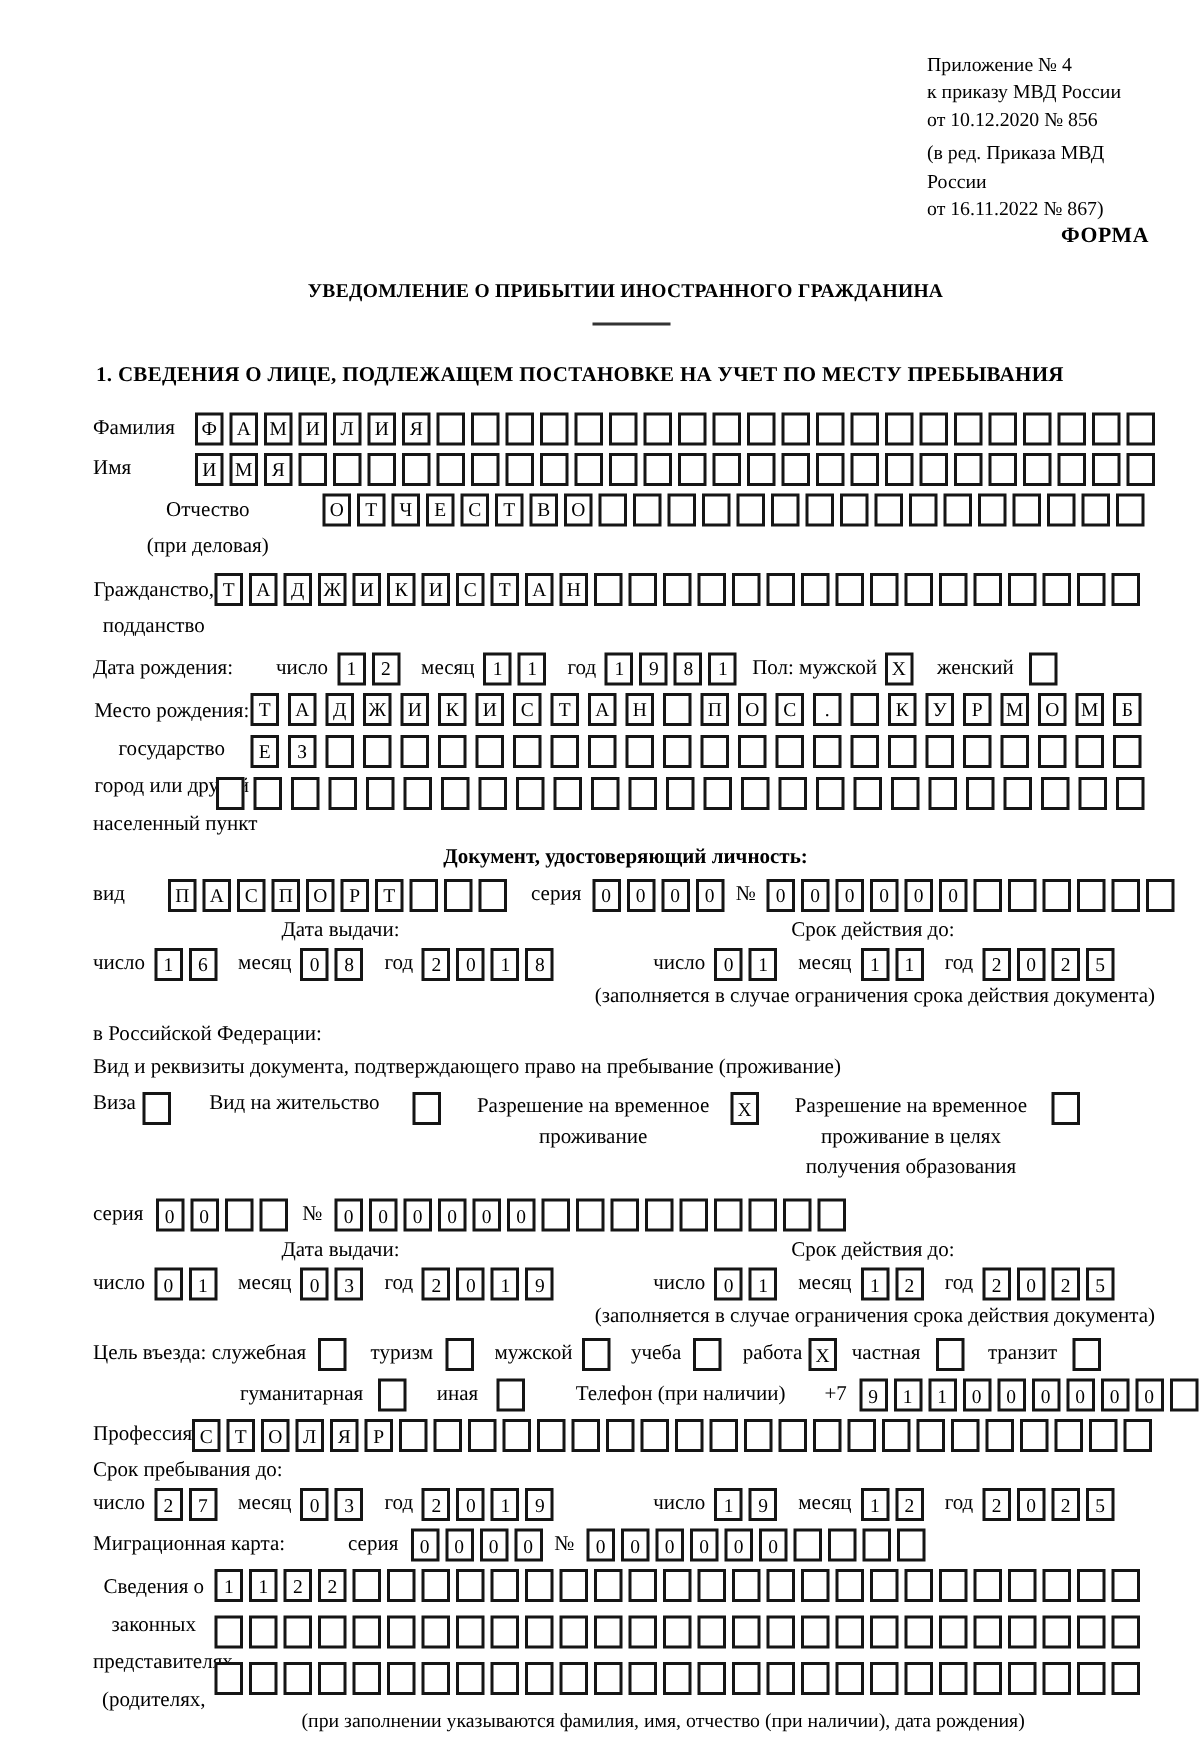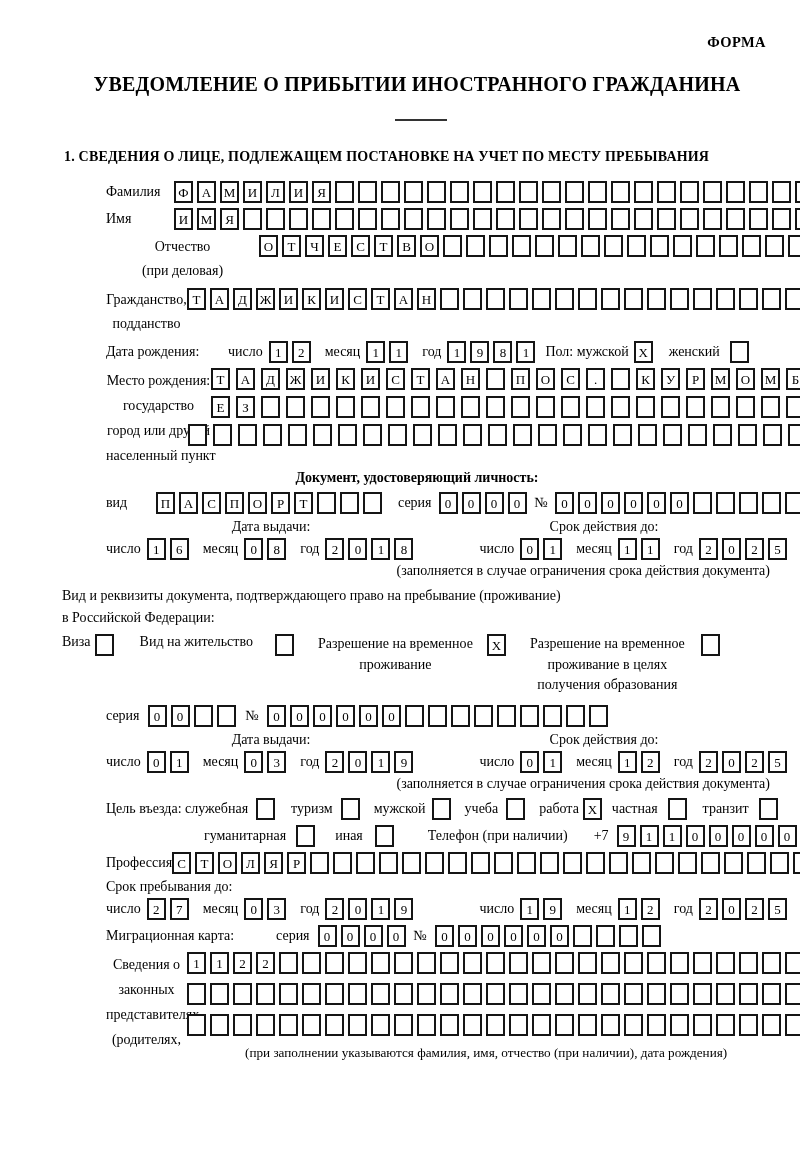--- a/index.html
+++ b/index.html
@@ -5,24 +5,24 @@
   html,body{margin:0;padding:0;background:#fff;}
   .page{
     width:800px;min-height:1163px;box-sizing:border-box;
     padding:34px 28px 14px 62px;
     font-family:"Liberation Serif","DejaVu Serif",serif;
     font-size:14px;color:#000;background:#fff;overflow:hidden;
   }
   .appendix{margin-left:556px;font-size:13.2px;line-height:1.4;}
   .appendix .gap{height:4px;}
   .forma{font-weight:bold;text-align:right;padding-right:6px;font-size:14.5px;letter-spacing:.4px;}
-  .title{ text-align:center;font-weight:bold;font-size:20px;line-height:1.5;margin-top:18px;letter-spacing:.2px;}
+  .title{ text-align:center;font-weight:bold;font-size:13px;line-height:1.5;margin-top:18px;letter-spacing:.2px;}
   .blank-line{display:inline-block;width:52px;border-bottom:2px solid #333;margin-left:8px;vertical-align:baseline;}
   .sec{font-weight:bold;font-size:14px;margin:20px 0 16px 2px;letter-spacing:.2px;}
-  .row{display:flex;align-items:center;margin-bottom:5px;white-space:nowrap;margin-left:44px;}
+  .row{display:flex;align-items:center;margin-bottom:5px;white-space:nowrap;}
   .cellrow{display:flex;flex:none;}
   .cell{
     box-sizing:border-box;display:inline-flex;flex:none;
     width:19px;height:22px;border:2px solid #151515;margin-right:4px;
     align-items:center;justify-content:center;
     font-size:13px;line-height:1;background:#fff;
   }
   .sparse .cell{margin-right:6px;}
   .lbl{flex:none;}
   .lblcol{flex:none;line-height:24px;text-align:center;}
@@ -37,20 +37,28 @@
   .dochdr{text-align:center;font-weight:bold;margin:2px 0 6px;}
   .reps{align-items:flex-start;margin-top:4px;}
   .reps .cellrow{margin-bottom:9px;}
   .footnote{font-size:13.2px;margin:2px 0 0 58px;}
 </style>
 </head>
 <body>
 
 <div class="page">
 
+  <div class="appendix">
+    <div>Приложение № 4</div>
+    <div>к приказу МВД России</div>
+    <div>от 10.12.2020 № 856</div>
+    <div class="gap"></div>
+    <div>(в ред. Приказа МВД России</div>
+    <div>от 16.11.2022 № 867)</div>
+  </div>
 
   <div class="forma">ФОРМА</div>
 
   <div class="title">
     <div>УВЕДОМЛЕНИЕ О ПРИБЫТИИ ИНОСТРАННОГО ГРАЖДАНИНА</div>
     <div><span class="blank-line"></span></div>
   </div>
 
   <div class="sec">1. СВЕДЕНИЯ О ЛИЦЕ, ПОДЛЕЖАЩЕМ ПОСТАНОВКЕ НА УЧЕТ ПО МЕСТУ ПРЕБЫВАНИЯ</div>
 
@@ -390,22 +398,22 @@
           <span class="cell">0</span>
           <span class="cell">2</span>
           <span class="cell">5</span>
         </span>
     </span>
   </div>
 
   <div class="note">(заполняется в случае ограничения срока действия документа)</div>
 
   <div class="para">
+    <div>в Российской Федерации:</div>
     <div>Вид и реквизиты документа, подтверждающего право на пребывание (проживание)</div>
-    <div>в Российской Федерации:</div>
   </div>
 
   <div class="row opts">
     <span class="lbl">Виза</span>
     <span class="cell" style="margin-left:4px"></span>
     <span class="lbl" style="margin-left:22px">Вид на жительство</span>
     <span class="cell" style="margin-left:22px"></span>
     <span class="optlbl" style="margin-left:20px">
       <span style="display:block">Разрешение на временное</span>
       <span style="display:block">проживание</span>

